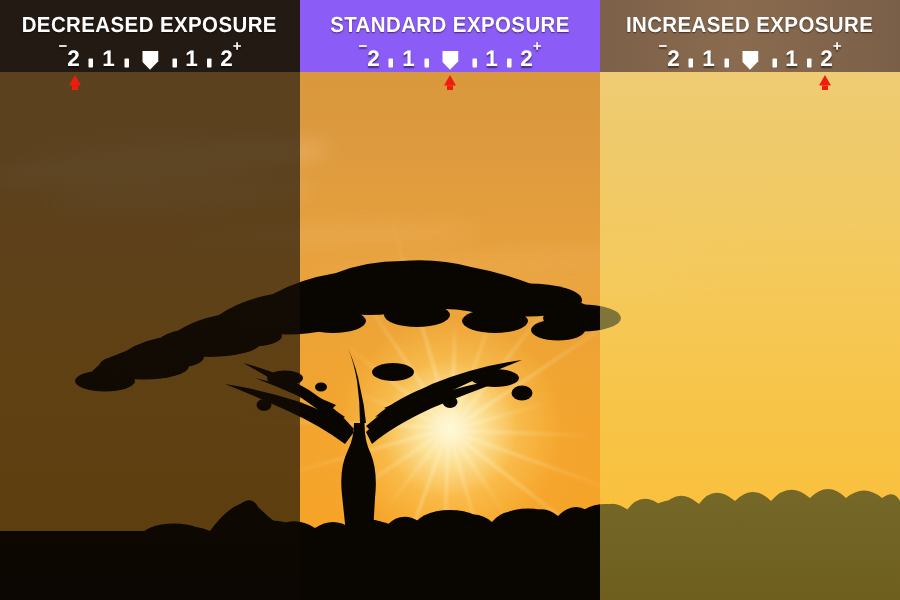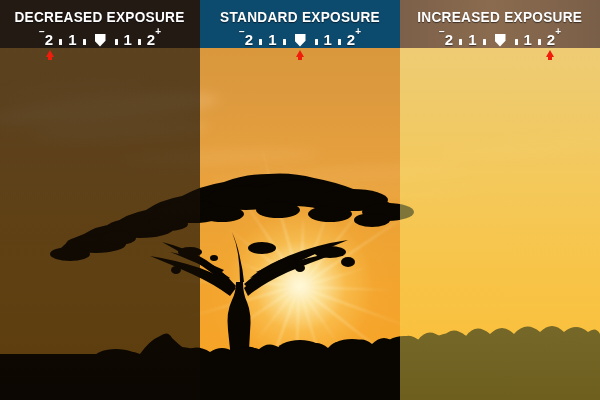--- a/index.html
+++ b/index.html
@@ -69,21 +69,21 @@
     background:linear-gradient(to bottom, rgba(255,248,170,0.58) 0%, rgba(255,238,120,0.50) 45%, rgba(255,222,70,0.42) 100%);
   }
 
   
   #header { position:absolute; left:0; top:0; width:600px; height:68px; display:flex; }
   .panel {
     position:relative; width:200px; height:48px;
     display:flex; flex-direction:column; align-items:center;
   }
   #panel0 { background:#231a14; }
-  #panel1 { background:#0c4a6e;text-align:right; }
+  #panel1 { background:#8b5cf6;text-align:right; }
   #panel2 { background:linear-gradient(to right, #7c6049 0%, #8a6b4f 45%, #7a5f48 100%); }
 
   .ptitle {
     color:#ffffff; font-weight:bold; font-size:14.5px;
     letter-spacing:0.3px; margin-top:9px;
     text-shadow:0 1px 1px rgba(0,0,0,.55);
     transform:scaleX(0.94); transform-origin:center;
     white-space:nowrap;
   }
 

